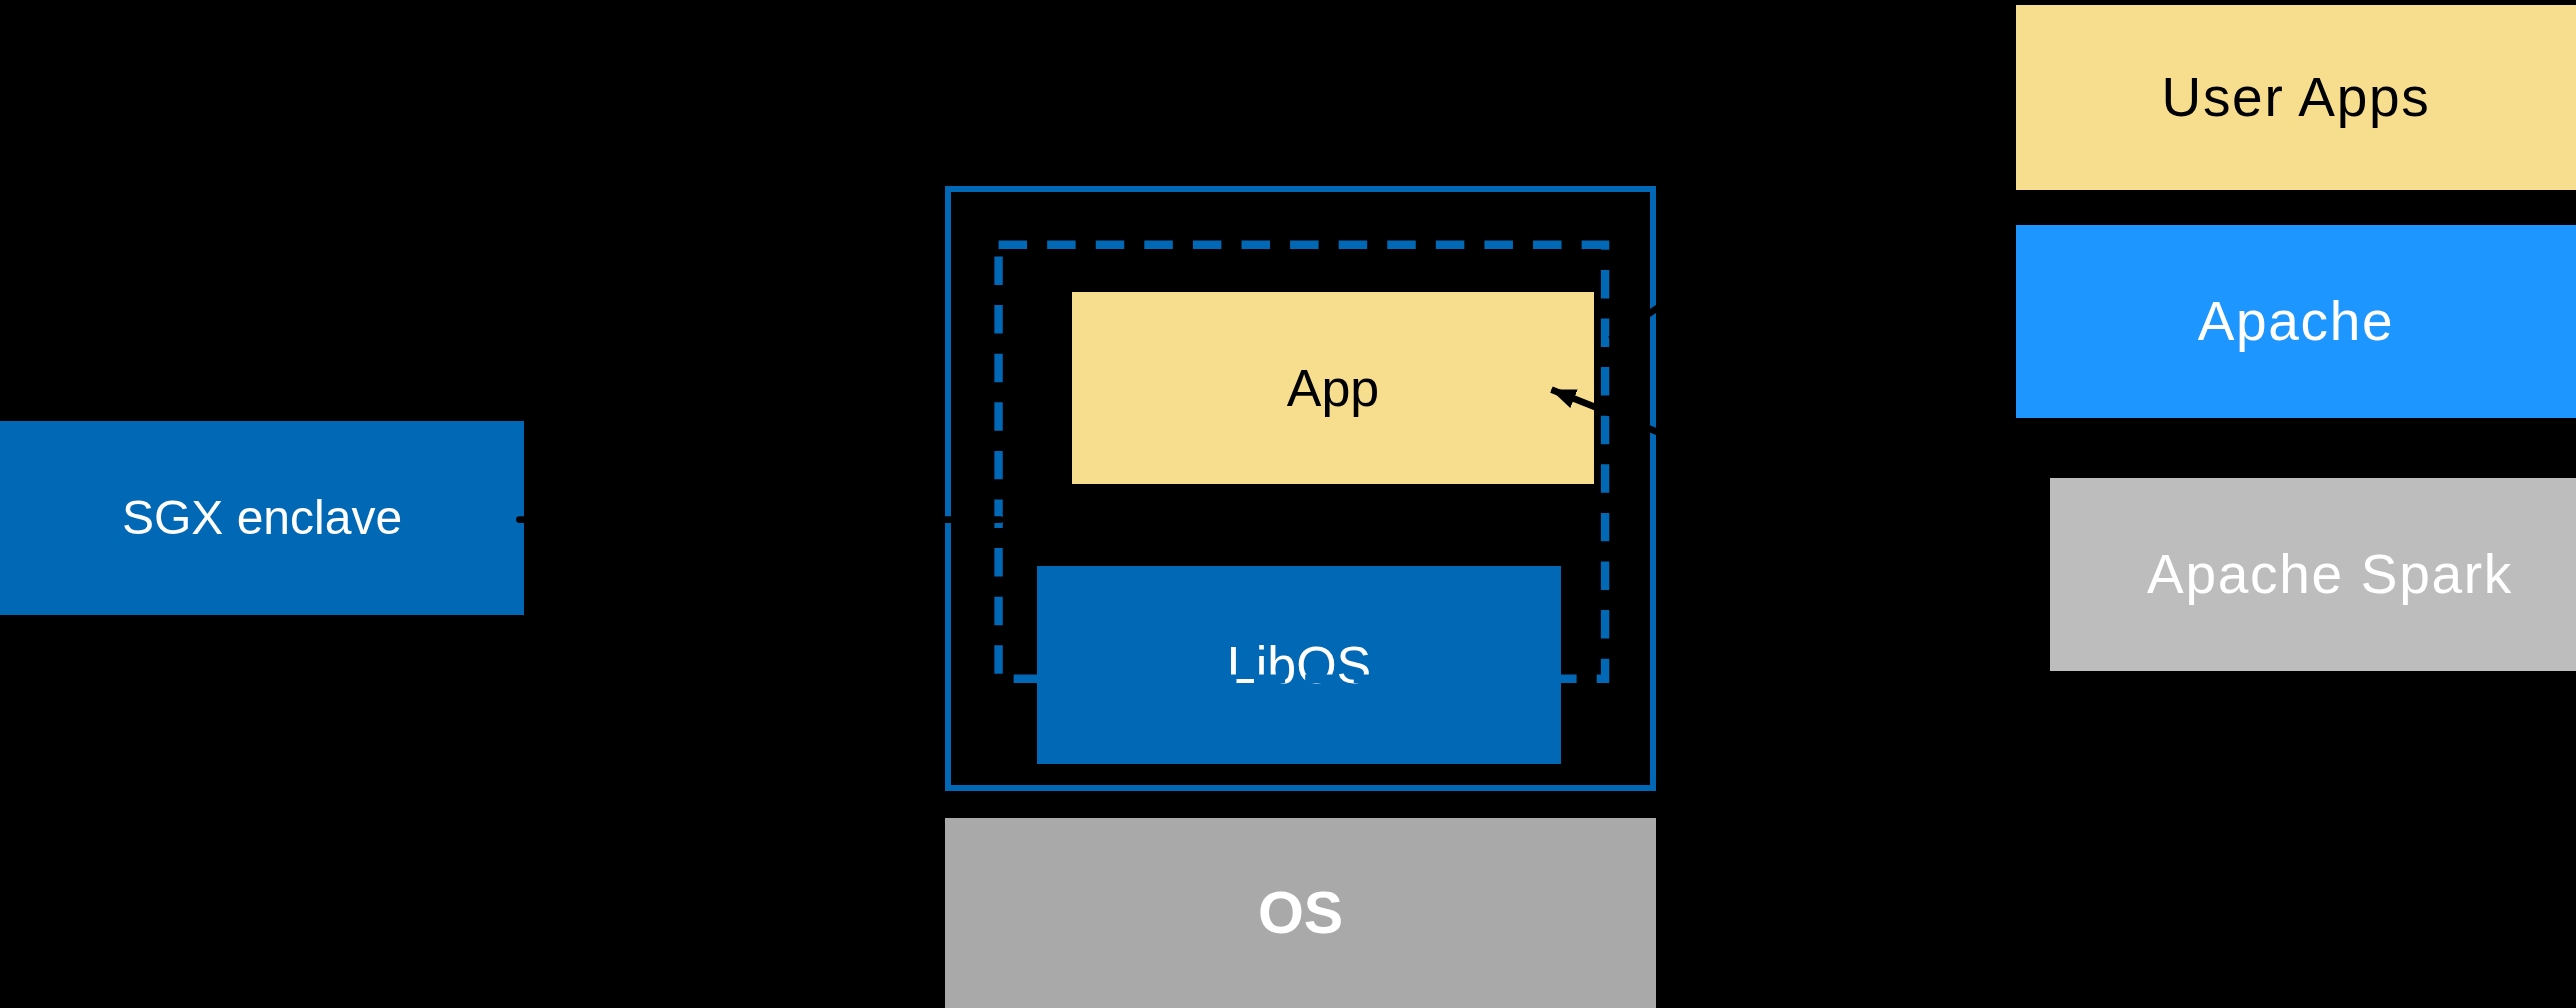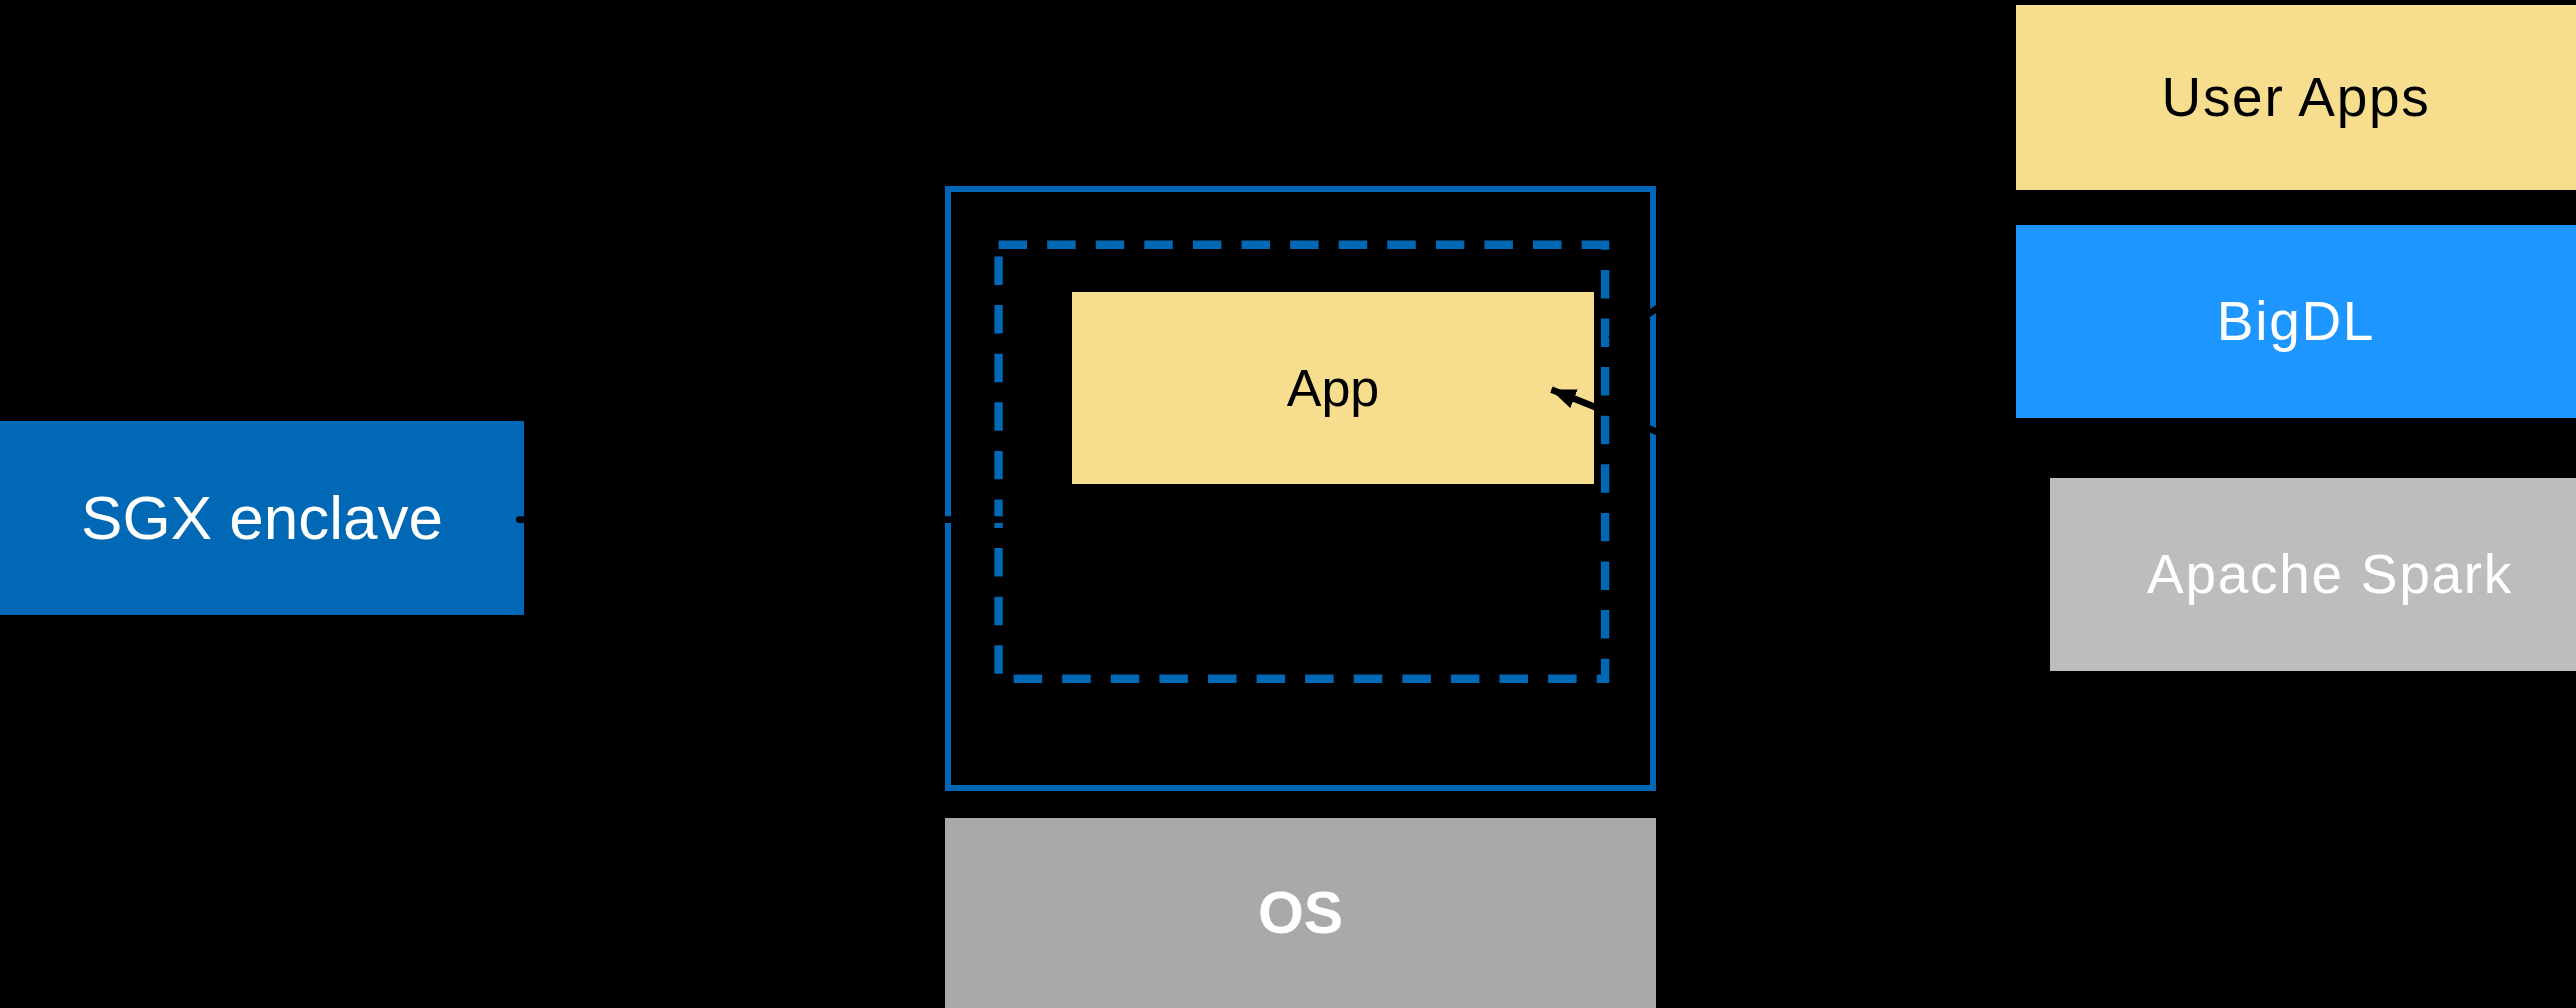--- a/index.html
+++ b/index.html
@@ -10,21 +10,21 @@
     overflow:hidden;
     font-family:"Liberation Sans","DejaVu Sans",sans-serif;
   }
   .box{
     position:absolute;
     display:flex;align-items:center;justify-content:center;
     box-sizing:border-box;
   }
   .box span{display:block;line-height:1;}
   
-  .sgx{left:0;top:421px;width:524px;height:194px;font-size:62px;}
+  .sgx{left:0;top:421px;width:524px;height:194px;font-size:48px;}
   
   .enclave-outer{
     position:absolute;left:945px;top:186px;width:711px;height:605px;
     border:6.7px solid #0068B5;box-sizing:border-box;background:transparent;
   }
   .app{left:1028px;top:292px;width:522px;height:192px;font-size:52px;}
   .libos{left:1037px;top:566px;width:524px;height:198px;font-size:52px;}
   .os{left:945px;top:818px;width:711px;height:190px;font-size:59px;font-weight:700;}
   
   .rbox{left:2016px;width:560px;font-size:55px;letter-spacing:1.7px;}
@@ -42,30 +42,33 @@
   <div class="box sgx" style="background-color: rgb(0, 104, 181); color: rgb(255, 255, 255);">
     <span>SGX enclave</span>
   </div>
 
   <div class="enclave-outer"></div>
 
   <div class="box app" style="background-color: rgb(246, 222, 142); color: rgb(0, 0, 0); margin-left: 44px;">
     <span>App</span>
   </div>
 
+  <div class="box libos" style="background-color: rgb(0, 104, 181); color: rgb(255, 255, 255);">
+    <span>LibOS</span>
+  </div>
 
   <div class="box rbox user-apps" style="background-color: rgb(246, 222, 142); color: rgb(0, 0, 0);">
     <span>User Apps</span>
   </div>
 
   <div class="box os" style="background-color: rgb(169, 169, 169); color: rgb(255, 255, 255);">
     <span>OS</span>
   </div>
   <div class="box rbox bigdl" style="background-color: rgb(30, 150, 255); color: rgb(255, 255, 255);">
-    <span>BigDL</span>
+    <span>Apache</span>
   </div>
   <div class="box rbox spark" style="background-color: rgb(189, 189, 189); color: rgb(255, 255, 255); margin-left: 34px;">
     <span>Apache Spark</span>
   </div>
 
   <svg class="overlay" viewBox="0 0 3075 1204" xmlns="http://www.w3.org/2000/svg">
     <defs>
       <marker id="arrow" markerUnits="userSpaceOnUse" markerWidth="30" markerHeight="24" viewBox="0 0 30 24" refX="29" refY="12" orient="auto">
         <path d="M0,0 L30,12 L0,24 Z" fill="#000000"></path>
       </marker>

